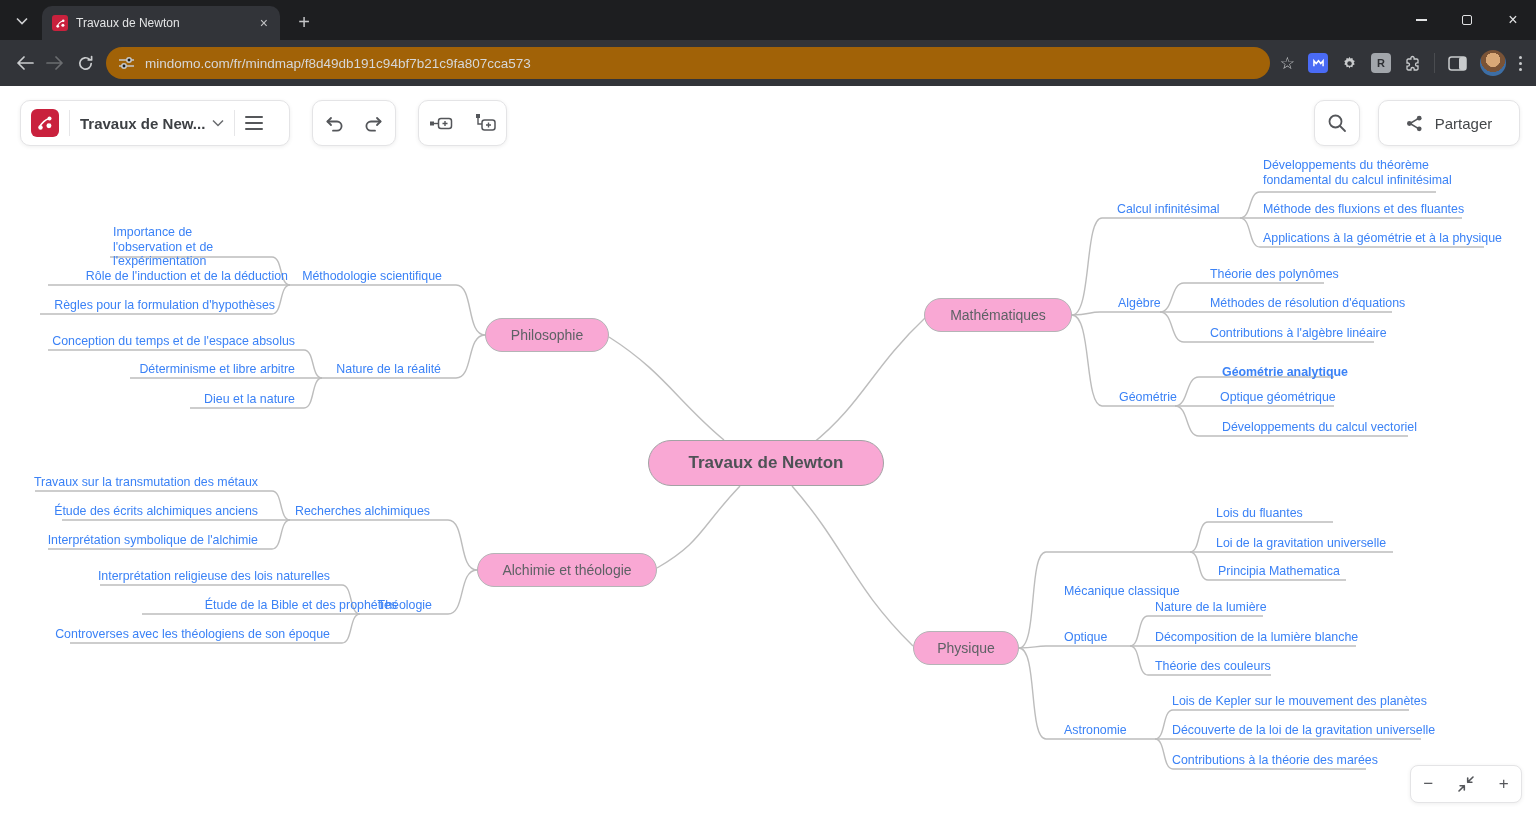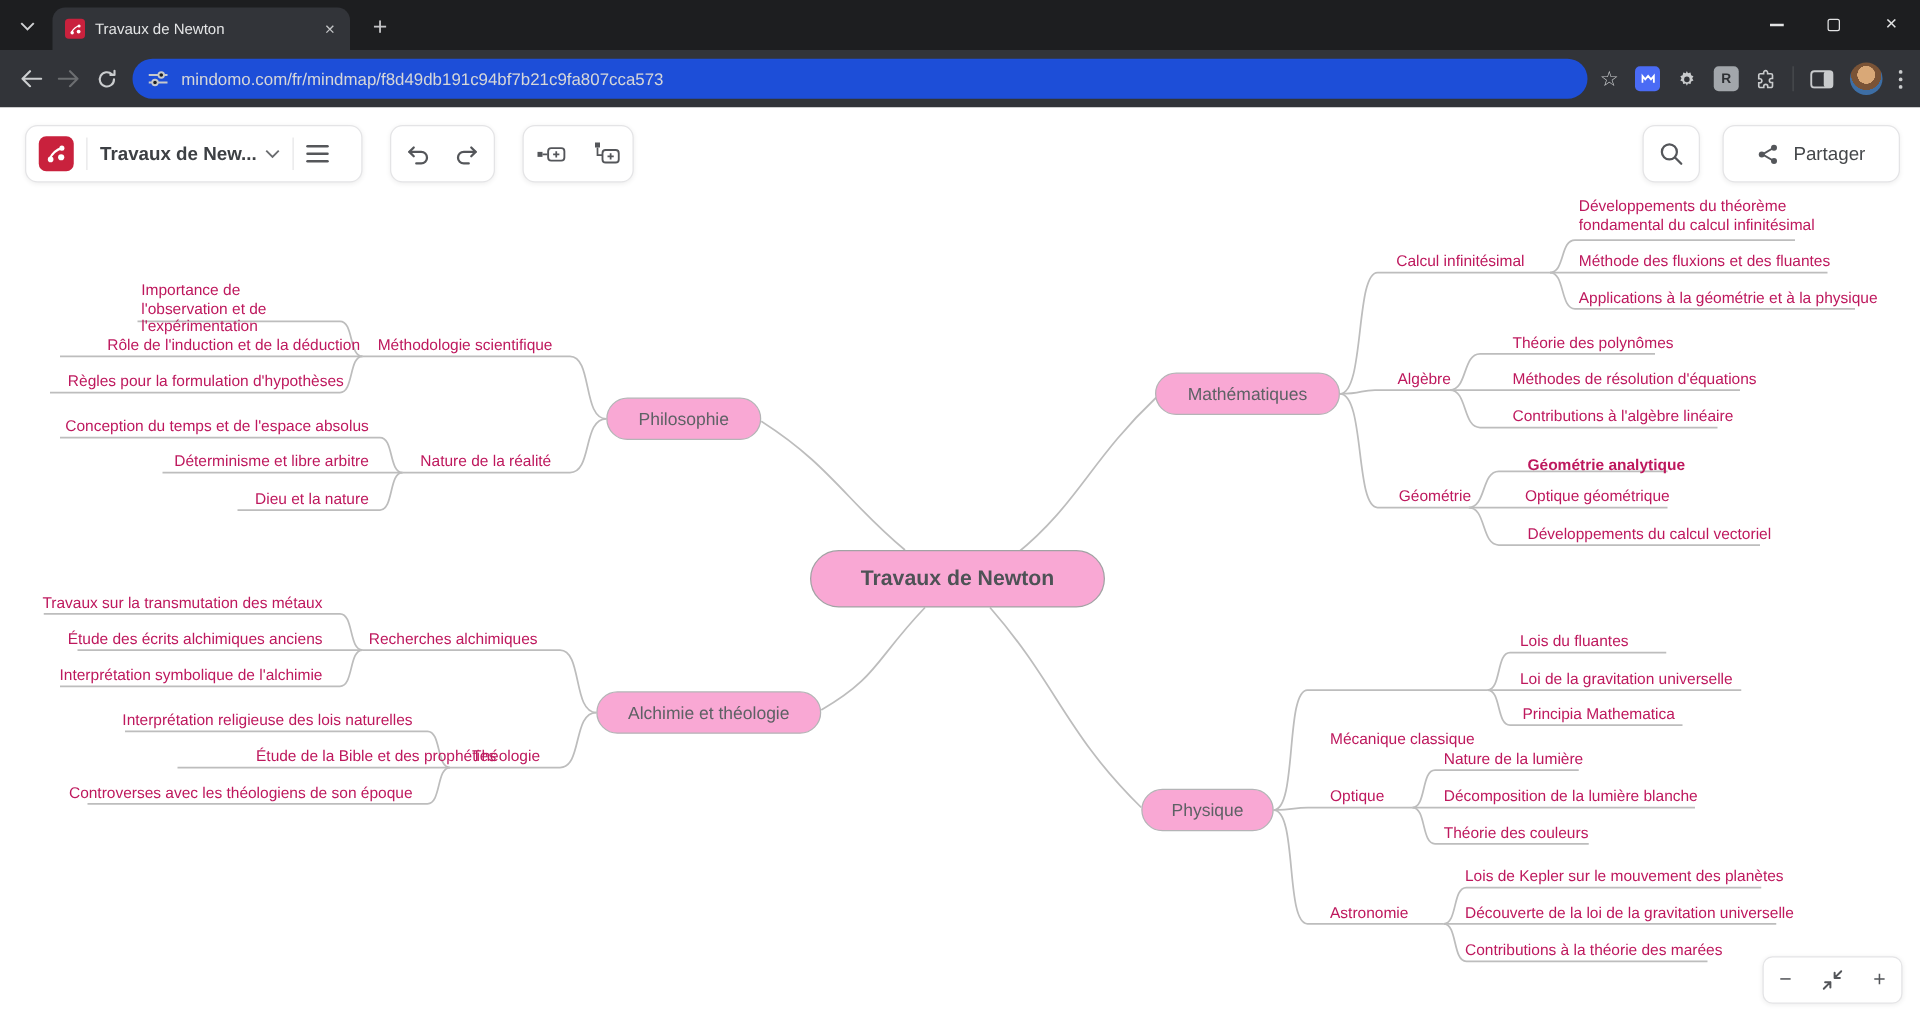--- a/index.html
+++ b/index.html
@@ -20,21 +20,21 @@
   .tab-close { color:#c4c5c7; font-size:14px; line-height:14px; padding:1px 4px; border-radius:50%; }
   .newtab { position:absolute; left:290px; top:8px; color:#c4c5c7; font-size:20px;
             width:28px; height:28px; display:flex; align-items:center; justify-content:center; }
   .wincontrols { position:absolute; right:0; top:0; height:40px; display:flex; }
   .winbtn { width:46px; height:40px; display:flex; align-items:center; justify-content:center; color:#e2e3e4; }
   .minbar { width:11px; height:1.5px; background:#e2e3e4; }
   .maxbox { width:10px; height:10px; border:1.3px solid #e2e3e4; border-radius:2px; }
 
   .toolbar { height:46px; background:#323439; display:flex; align-items:center; padding:0 10px; }
   .navbtn { width:30px; height:30px; display:flex; align-items:center; justify-content:center; border-radius:50%; }
-  .omnibox { flex:1; height:32px; margin:0 10px 0 6px; background:#1d4ed8; border-radius:16px;
+  .omnibox { flex:1; height:32px; margin:0 10px 0 6px; background:#a16207; border-radius:16px;
              display:flex; align-items:center; padding:0 12px; }
   .url { color:#d6d7d8; font-size:13.5px; margin-left:10px; white-space:nowrap; }
   .tb-right { display:flex; align-items:center; gap:13px; padding-right:4px; }
   .ext-blue { width:20px; height:20px; border-radius:4px; background:#4a6bf5;
               display:flex; align-items:center; justify-content:center; }
   .ext-grey { width:20px; height:20px; border-radius:4px; background:#a2a6ab; color:#2d2f33;
               font-size:11px; font-weight:bold; display:flex; align-items:center; justify-content:center; }
   .tb-divider { width:1px; height:20px; background:#4a4c50; }
   .avatar { width:26px; height:26px; border-radius:50%;
             background:radial-gradient(circle at 50% 38%, #d9a877 0 34%, #7a5336 35% 58%, #3d6ea5 59% 100%); }
@@ -49,21 +49,21 @@
   .icobtn { display:flex; align-items:center; justify-content:center; height:100%; }
   .applogo { width:28px; height:28px; border-radius:6px; background:#c9213d;
              display:flex; align-items:center; justify-content:center; flex:none; }
   .maptitle { font-size:15px; font-weight:bold; color:#3d4044; white-space:nowrap; }
   .vdiv { width:1px; height:26px; background:#e6e6e8; margin:0 10px; }
   .burger { display:flex; flex-direction:column; gap:4px; }
   .burger i { width:18px; height:2px; background:#55575a; border-radius:1px; }
   .share-label { font-size:15px; color:#44474a; }
 
   
-  .lbl { position:absolute; font-size:12.4px; color:#be185d; line-height:14.5px;
+  .lbl { position:absolute; font-size:12.4px; color:#3b82f6; line-height:14.5px;
          white-space:nowrap; z-index:2; }
   .lbl.wrap { white-space:normal; }
   .lbl.r { text-align:right; }
   .pill { position:absolute; display:flex; align-items:center; justify-content:center;
           background:#f9a8d4; border:1.4px solid #b4b4b6; border-radius:18px;
           color:#5e6165; font-size:14px; z-index:3; }
   .central { border-radius:24px; border:1.7px solid #a2a2a4; font-weight:bold;
              font-size:17px; color:#4e5256; }
   .connectors { position:absolute; left:0; top:0; z-index:1; }
 </style>

